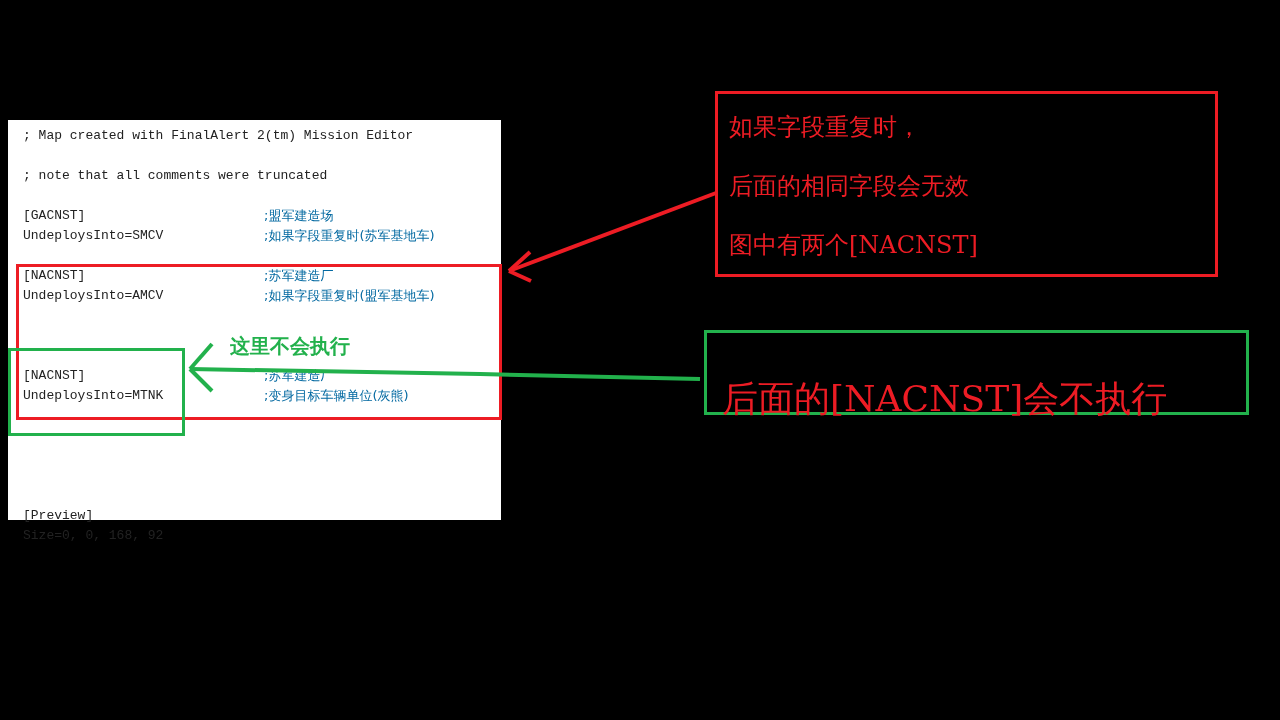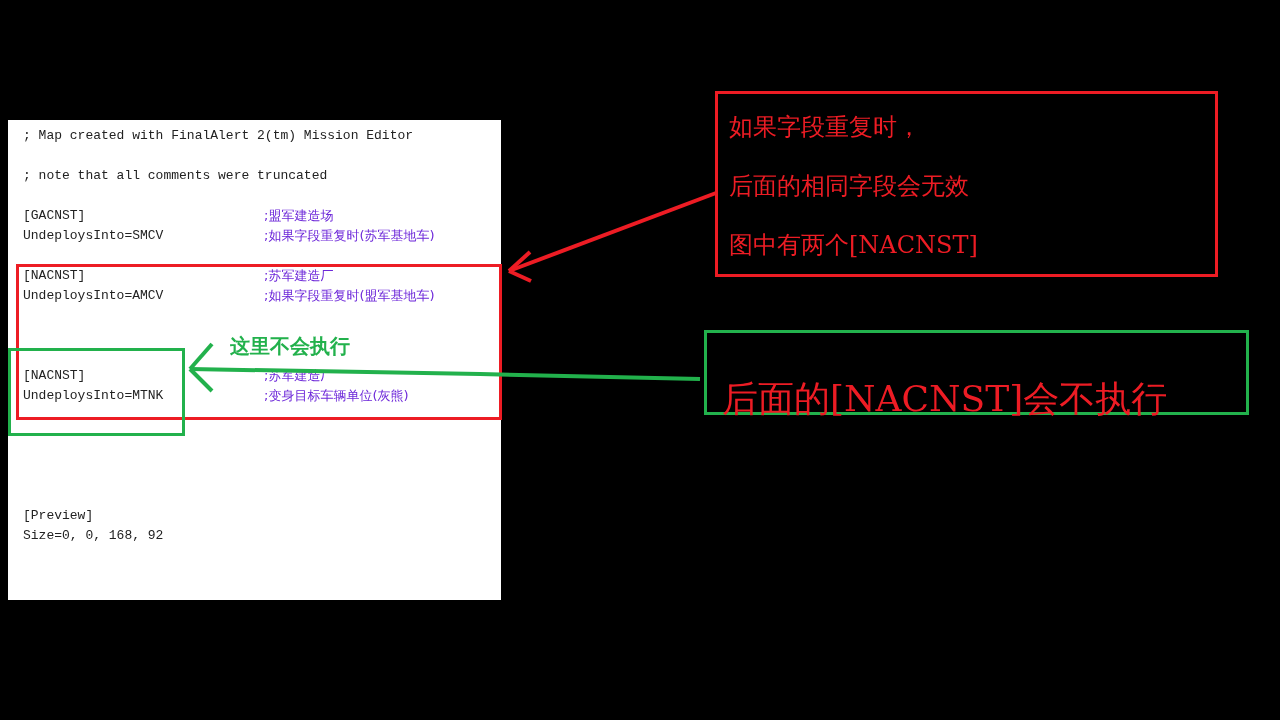--- a/index.html
+++ b/index.html
@@ -1,21 +1,21 @@
 <!DOCTYPE html>
 <html><head>
 <meta charset="utf-8">
 <style>
   html, body { margin:0; padding:0; }
   body { width:1280px; height:720px; background:#000; position:relative; overflow:hidden;
          font-family:"DejaVu Sans", sans-serif; }
-  .editor { position:absolute; left:8px; top:120px; width:493px; height:480px; background:#fff; }
+  .editor { position:absolute; left:8px; top:120px; width:493px; height:400px; background:#fff; }
   .line { position:absolute; left:15px; font-family:"Liberation Mono", "DejaVu Sans Mono", monospace;
           font-size:13px; color:#222; white-space:pre; line-height:16px; }
-  .cmt { position:absolute; left:256px; font-family:"DejaVu Sans", sans-serif; font-size:13px; color:#6d28d9;
+  .cmt { position:absolute; left:256px; font-family:"DejaVu Sans", sans-serif; font-size:13px; color:#0369a1;
          white-space:pre; line-height:16px; }
   .box { position:absolute; box-sizing:border-box; }
   .red-box { border:3px solid #ed1c24; }
   .green-box { border:3px solid #22b14c; }
   .note { position:absolute; color:#ed1c24; font-family:"DejaVu Serif", serif; }
   .note1 { left:722px; top:98px; font-size:24px; line-height:59px; white-space:pre;margin-left:7px; }
   .note2 { left:722px; top:347px; font-size:36px; line-height:48px; white-space:pre;margin-top:28px; }
   .gnote { position:absolute; left:230px; top:333px; color:#22b14c; font-size:20px; font-weight:bold;
            font-family:"DejaVu Sans", sans-serif; white-space:pre;text-align:center; }
   svg.overlay { position:absolute; left:0; top:0; }

